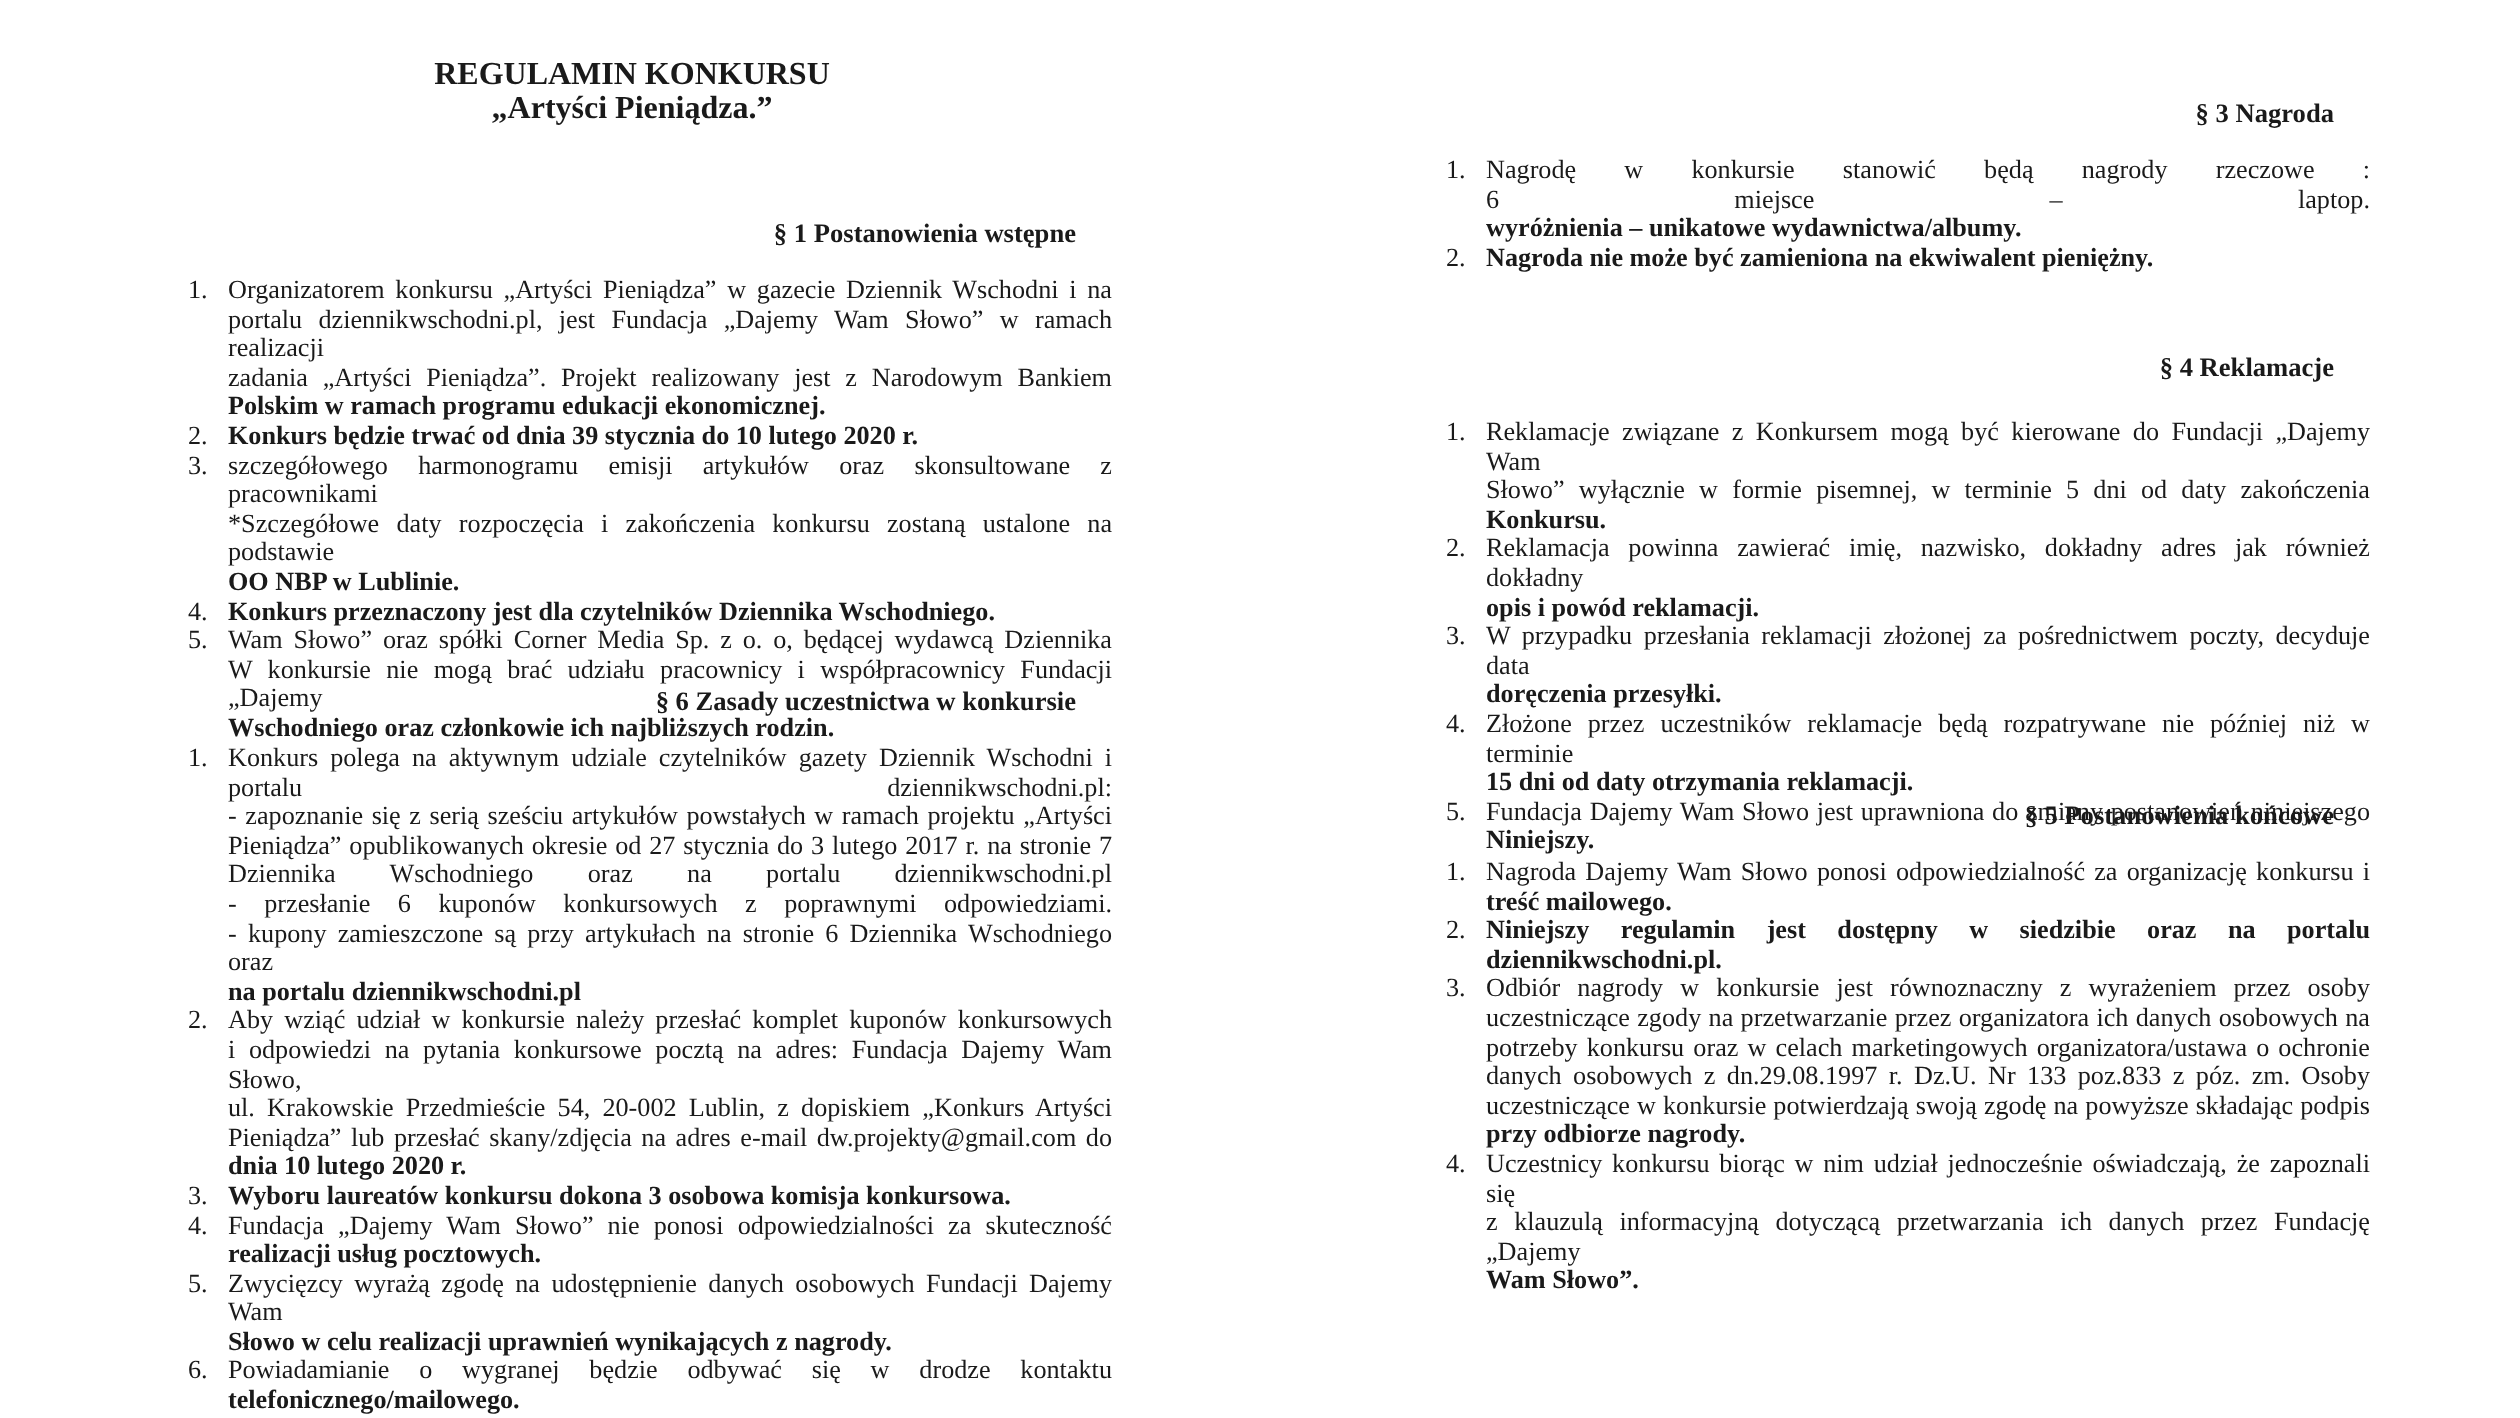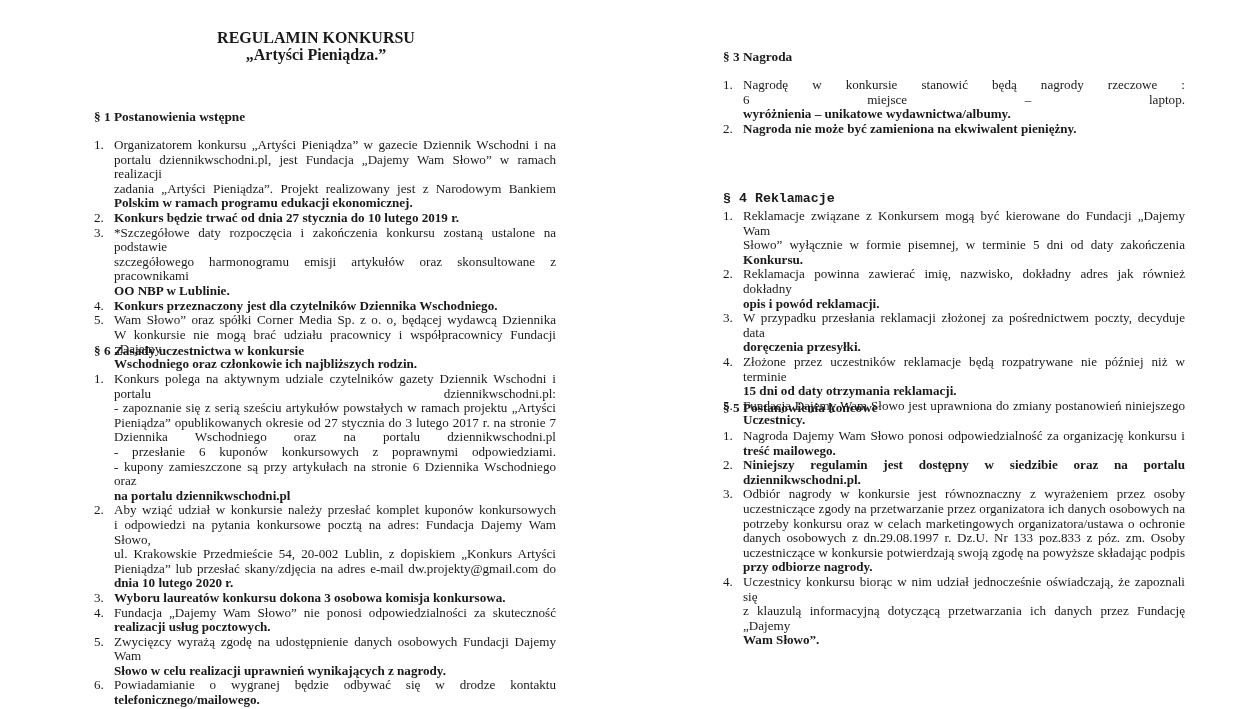--- a/index.html
+++ b/index.html
@@ -9,21 +9,21 @@
     color:#1a1a1a; font-size:13.1px; line-height:14.6px;
   }
   .col { position:absolute; }
   #left { left:94px; top:0; width:462px; }
   #right { left:723px; top:0; width:462px; }
   .title {
     position:absolute; text-align:center; font-weight:bold;
     font-size:16px; line-height:17px;
   }
   .sec-h {
-    position:absolute; text-align:left; font-weight:bold;
+    position:absolute; text-align:right; font-weight:bold;
     font-size:13.3px; line-height:15px; width:100%;
   }
   ol.items {
     position:absolute; margin:0; padding:0; list-style:none; width:100%;
   }
   ol.items li {
     position:relative; padding-left:20px; text-align:justify;
   }
   ol.items li .num {
     position:absolute; left:0; top:0;
@@ -44,26 +44,26 @@
   <ol class="items" style="top:138px;">
       <li>
         <span class="num">1.</span>
         <span class="line">Organizatorem konkursu „Artyści Pieniądza” w gazecie Dziennik Wschodni i na</span>
         <span class="line">portalu dziennikwschodni.pl, jest Fundacja „Dajemy Wam Słowo” w ramach realizacji</span>
         <span class="line">zadania „Artyści Pieniądza”.  Projekt realizowany jest z Narodowym Bankiem</span>
         <span class="line last">Polskim w ramach programu edukacji ekonomicznej.</span>
       </li>
       <li>
         <span class="num">2.</span>
-        <span class="line last">Konkurs będzie trwać od dnia 27 stycznia  do 10 lutego 2019 r.</span>
+        <span class="line last">Konkurs będzie trwać od dnia 39 stycznia  do 10 lutego 2020 r.</span>
       </li>
       <li>
         <span class="num">3.</span>
+        <span class="line">szczegółowego harmonogramu emisji artykułów oraz skonsultowane z pracownikami</span>
         <span class="line">*Szczegółowe daty rozpoczęcia i zakończenia konkursu zostaną ustalone na podstawie</span>
-        <span class="line">szczegółowego harmonogramu emisji artykułów oraz skonsultowane z pracownikami</span>
         <span class="line last">OO NBP w Lublinie.</span>
       </li>
       <li>
         <span class="num">4.</span>
         <span class="line last">Konkurs przeznaczony jest dla czytelników Dziennika Wschodniego.</span>
       </li>
       <li>
         <span class="num">5.</span>
         <span class="line">Wam Słowo” oraz spółki Corner Media Sp. z o. o, będącej wydawcą Dziennika</span>
         <span class="line">W konkursie nie mogą brać udziału pracownicy i współpracownicy Fundacji „Dajemy</span>
@@ -126,21 +126,21 @@
         <span class="line">Nagrodę w konkursie stanowić będą nagrody rzeczowe :</span>
         <span class="line">6 miejsce – laptop.</span>
         <span class="line last">wyróżnienia – unikatowe wydawnictwa/albumy.</span>
       </li>
       <li>
         <span class="num">2.</span>
         <span class="line last">Nagroda nie może być zamieniona na ekwiwalent pieniężny.</span>
       </li>
     </ol>
 
-  <div class="sec-h" style="top:191px;width:444px;font-family:Liberation Mono, monospace;">§ 4 Reklamacje</div>
+  <div class="sec-h" style="top:176px;width:444px;">§ 4 Reklamacje</div>
   <ol class="items" style="top:209px;">
       <li>
         <span class="num">1.</span>
         <span class="line">Reklamacje związane z Konkursem mogą być kierowane do Fundacji „Dajemy Wam</span>
         <span class="line">Słowo” wyłącznie w formie pisemnej, w terminie 5 dni od daty zakończenia</span>
         <span class="line last">Konkursu.</span>
       </li>
       <li>
         <span class="num">2.</span>
         <span class="line">Reklamacja powinna zawierać imię, nazwisko, dokładny adres jak również dokładny</span>
@@ -152,21 +152,21 @@
         <span class="line last">doręczenia przesyłki.</span>
       </li>
       <li>
         <span class="num">4.</span>
         <span class="line">Złożone przez uczestników reklamacje będą rozpatrywane nie później niż w terminie</span>
         <span class="line last">15 dni od daty otrzymania reklamacji.</span>
       </li>
       <li>
         <span class="num">5.</span>
         <span class="line">Fundacja Dajemy Wam Słowo jest uprawniona do zmiany postanowień niniejszego</span>
-        <span class="line last">Uczestnicy.</span>
+        <span class="line last">Niniejszy.</span>
       </li>
     </ol>
 
   <div class="sec-h" style="top:400px;width:444px;">§ 5 Postanowienia końcowe</div>
   <ol class="items" style="top:429px;">
       <li>
         <span class="num">1.</span>
         <span class="line">Nagroda Dajemy Wam Słowo ponosi odpowiedzialność za organizację konkursu i</span>
         <span class="line last">treść mailowego.</span>
       </li>

